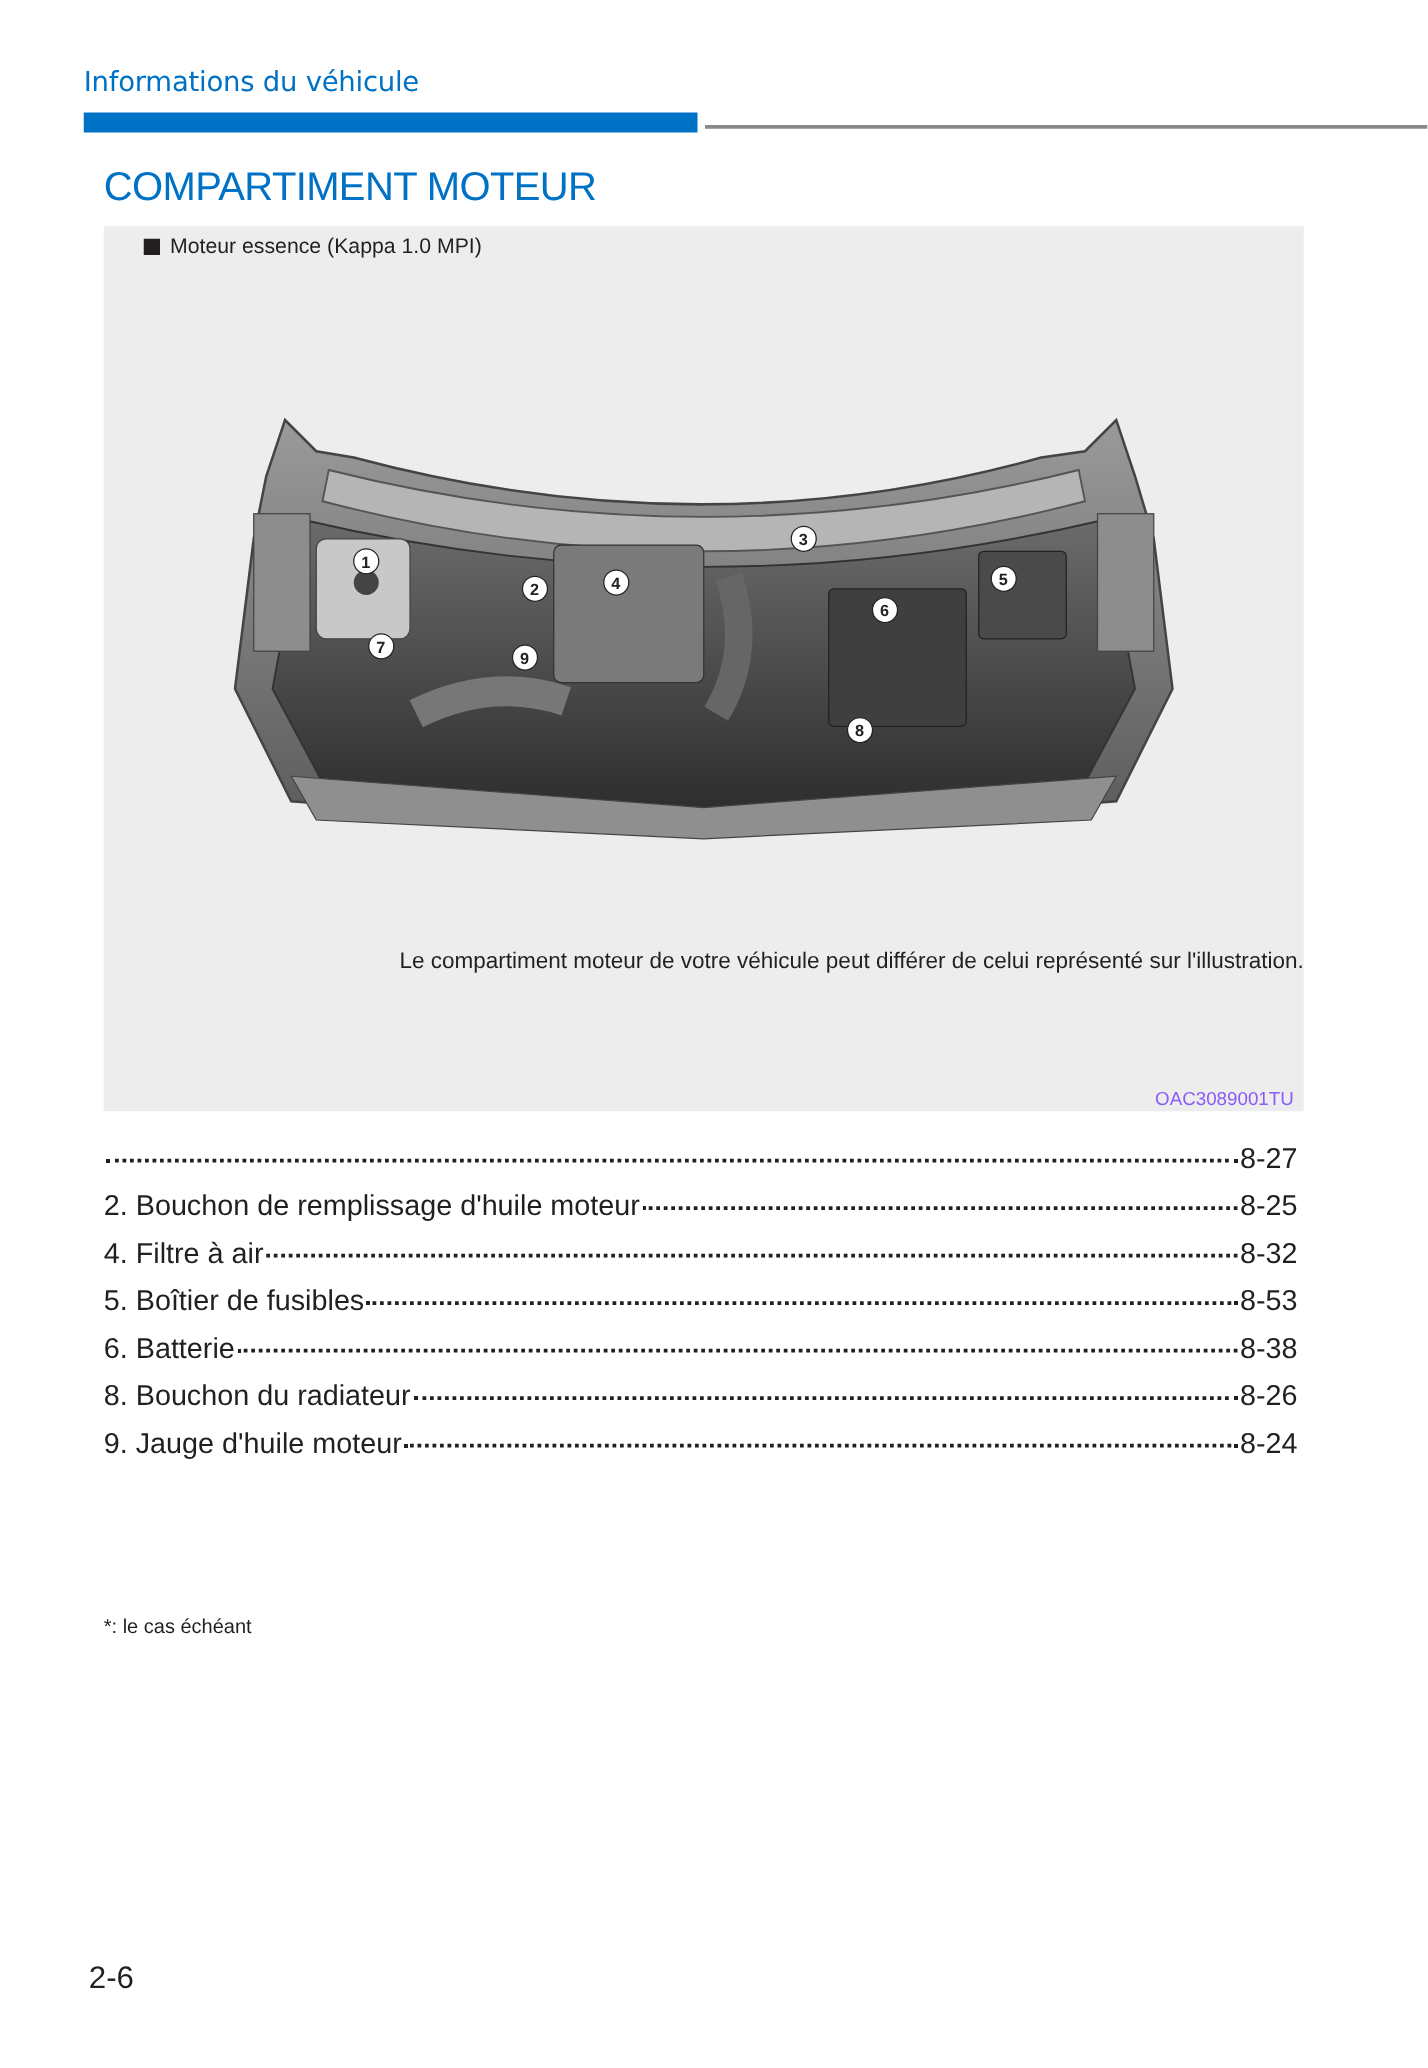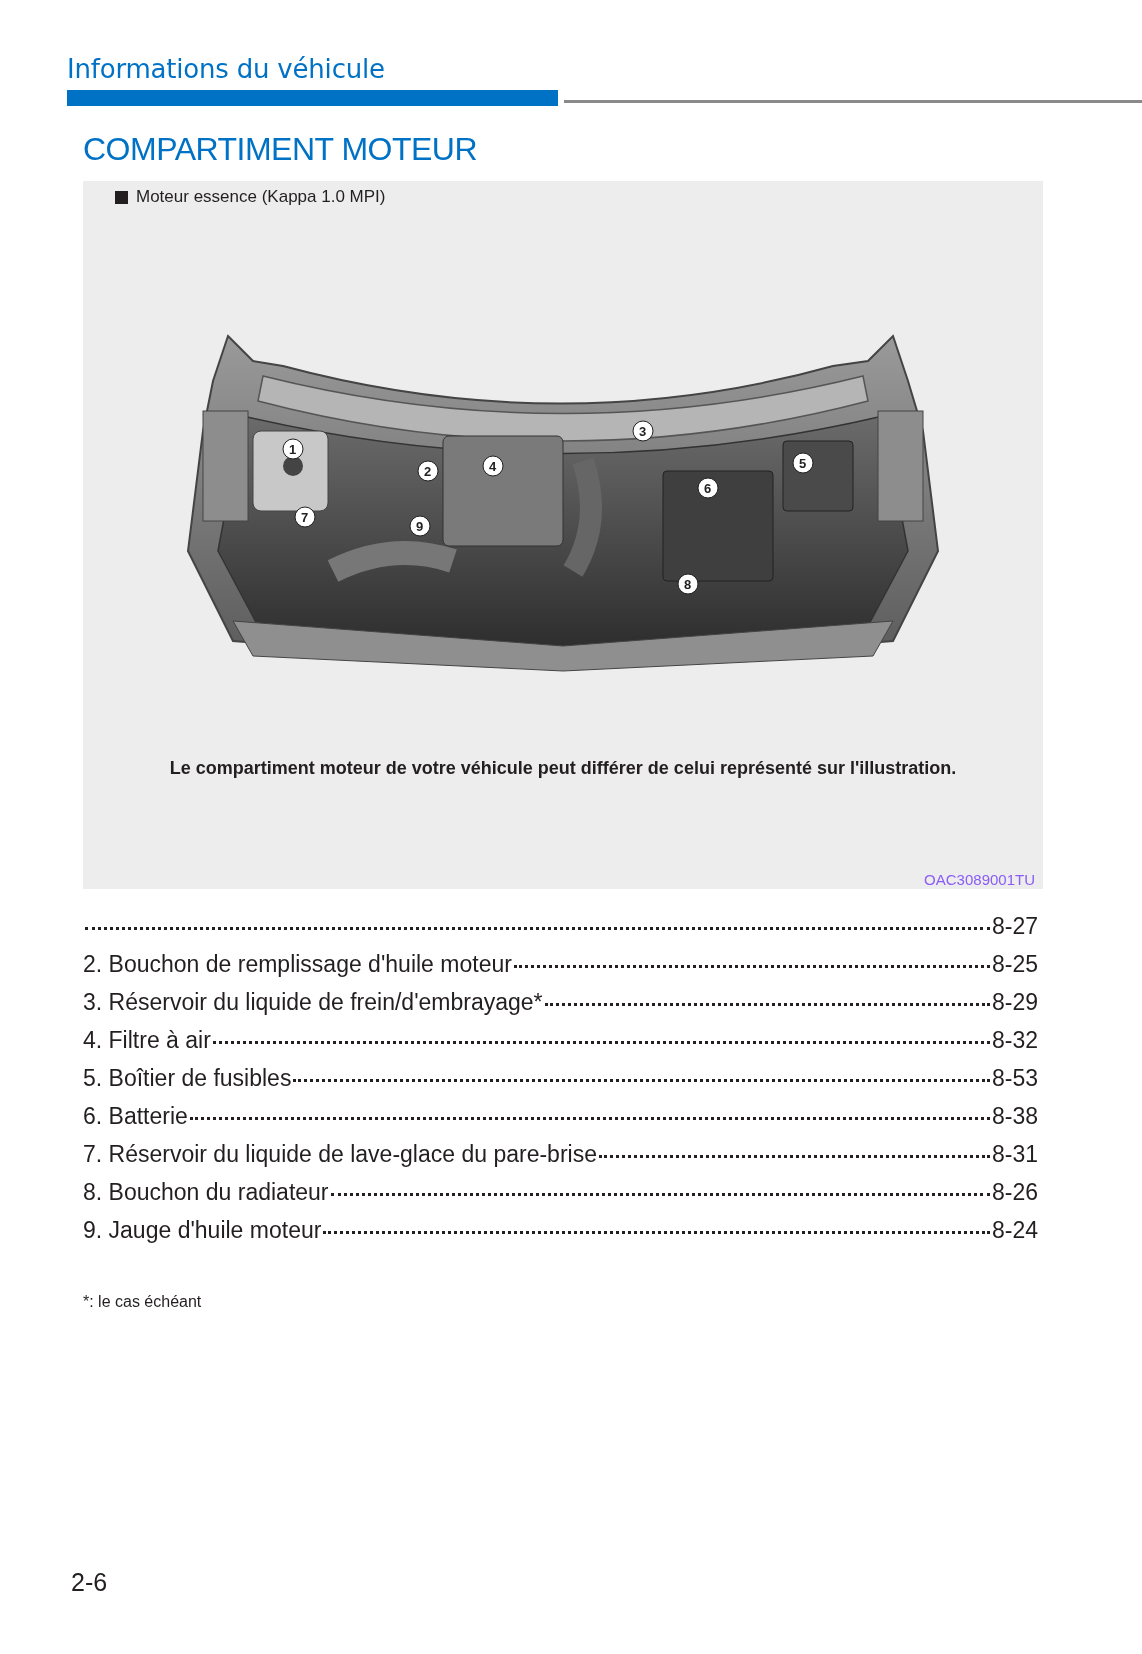--- a/index.html
+++ b/index.html
@@ -2,42 +2,42 @@
 <html><head>
   <meta charset="utf-8">
   <style>
     html, body { margin: 0; padding: 0; }
     body {
       width: 1142px; height: 1654px; background: #ffffff; position: relative;
       font-family: "Liberation Sans", sans-serif; color: #231f20; overflow: hidden;
     }
     .section-header {
       position: absolute; left: 67px; top: 54px;
-      font-family: "DejaVu Sans", sans-serif; font-size: 26px; color: #0072c6;
+      font-family: "DejaVu Sans", sans-serif; font-size: 22px; color: #0072c6;
       letter-spacing: -0.2px;
     }
     .blue-bar { position: absolute; left: 67px; top: 90px; width: 491px; height: 16px; background: #0072c6; }
     .gray-rule { position: absolute; left: 564px; top: 100px; width: 578px; height: 3px; background: #8a8a8a; }
     .page-title {
       position: absolute; left: 83px; top: 131px;
       font-family: "Liberation Sans", sans-serif; font-weight: normal; font-size: 32px; color: #0072c6;
       letter-spacing: -0.5px;
     }
     .figure-box {
       position: absolute; left: 83px; top: 181px; width: 960px; height: 708px; background: #ededed;
     }
     .figure-caption {
       position: absolute; left: 32px; top: 6px; font-size: 17px; color: #231f20;
       display: flex; align-items: center;
     }
     .square-bullet { width: 13px; height: 13px; background: #231f20; margin-right: 8px; display: inline-block; }
     .engine-illustration { position: absolute; left: 50px; top: 140px; width: 860px; height: 370px; }
     .disclaimer {
-      position: absolute; left: 0; width: 960px; top: 577px; text-align: center;
-      font-weight: bold; font-size: 18px; color: #231f20;
+      position: absolute; left: 0; width: 960px; top: 577px; text-align: right;
+      font-weight: normal; font-size: 18px; color: #231f20;
     }
     .figure-code {
       position: absolute; right: 8px; top: 690px; font-size: 15px; color: #8b5cf6;
     }
     .parts-list { position: absolute; left: 83px; top: 913px; width: 955px; }
     .part-row {
       display: flex; align-items: baseline; height: 38px; font-size: 23px; color: #231f20;
       white-space: nowrap;
     }
     .part-label { flex: 0 0 auto; }
@@ -146,43 +146,33 @@
   <div class="part-row">
       <span class="part-dots"></span>
       <span class="part-page">8-27</span>
     </div>
   <div class="part-row">
       <span class="part-label">2. Bouchon de remplissage d'huile moteur</span>
       <span class="part-dots"></span>
       <span class="part-page">8-25</span>
     </div>
   <div class="part-row">
-      <span class="part-label">3. Réservoir du liquide de frein/d'embrayage*</span>
-      <span class="part-dots"></span>
-      <span class="part-page">8-29</span>
-    </div>
-  <div class="part-row">
       <span class="part-label">4. Filtre à air</span>
       <span class="part-dots"></span>
       <span class="part-page">8-32</span>
     </div>
   <div class="part-row">
       <span class="part-label">5. Boîtier de fusibles</span>
       <span class="part-dots"></span>
       <span class="part-page">8-53</span>
     </div>
   <div class="part-row">
       <span class="part-label">6. Batterie</span>
       <span class="part-dots"></span>
       <span class="part-page">8-38</span>
-    </div>
-  <div class="part-row">
-      <span class="part-label">7. Réservoir du liquide de lave-glace du pare-brise</span>
-      <span class="part-dots"></span>
-      <span class="part-page">8-31</span>
     </div>
   <div class="part-row">
       <span class="part-label">8. Bouchon du radiateur</span>
       <span class="part-dots"></span>
       <span class="part-page">8-26</span>
     </div>
   <div class="part-row">
       <span class="part-label">9. Jauge d'huile moteur</span>
       <span class="part-dots"></span>
       <span class="part-page">8-24</span>

